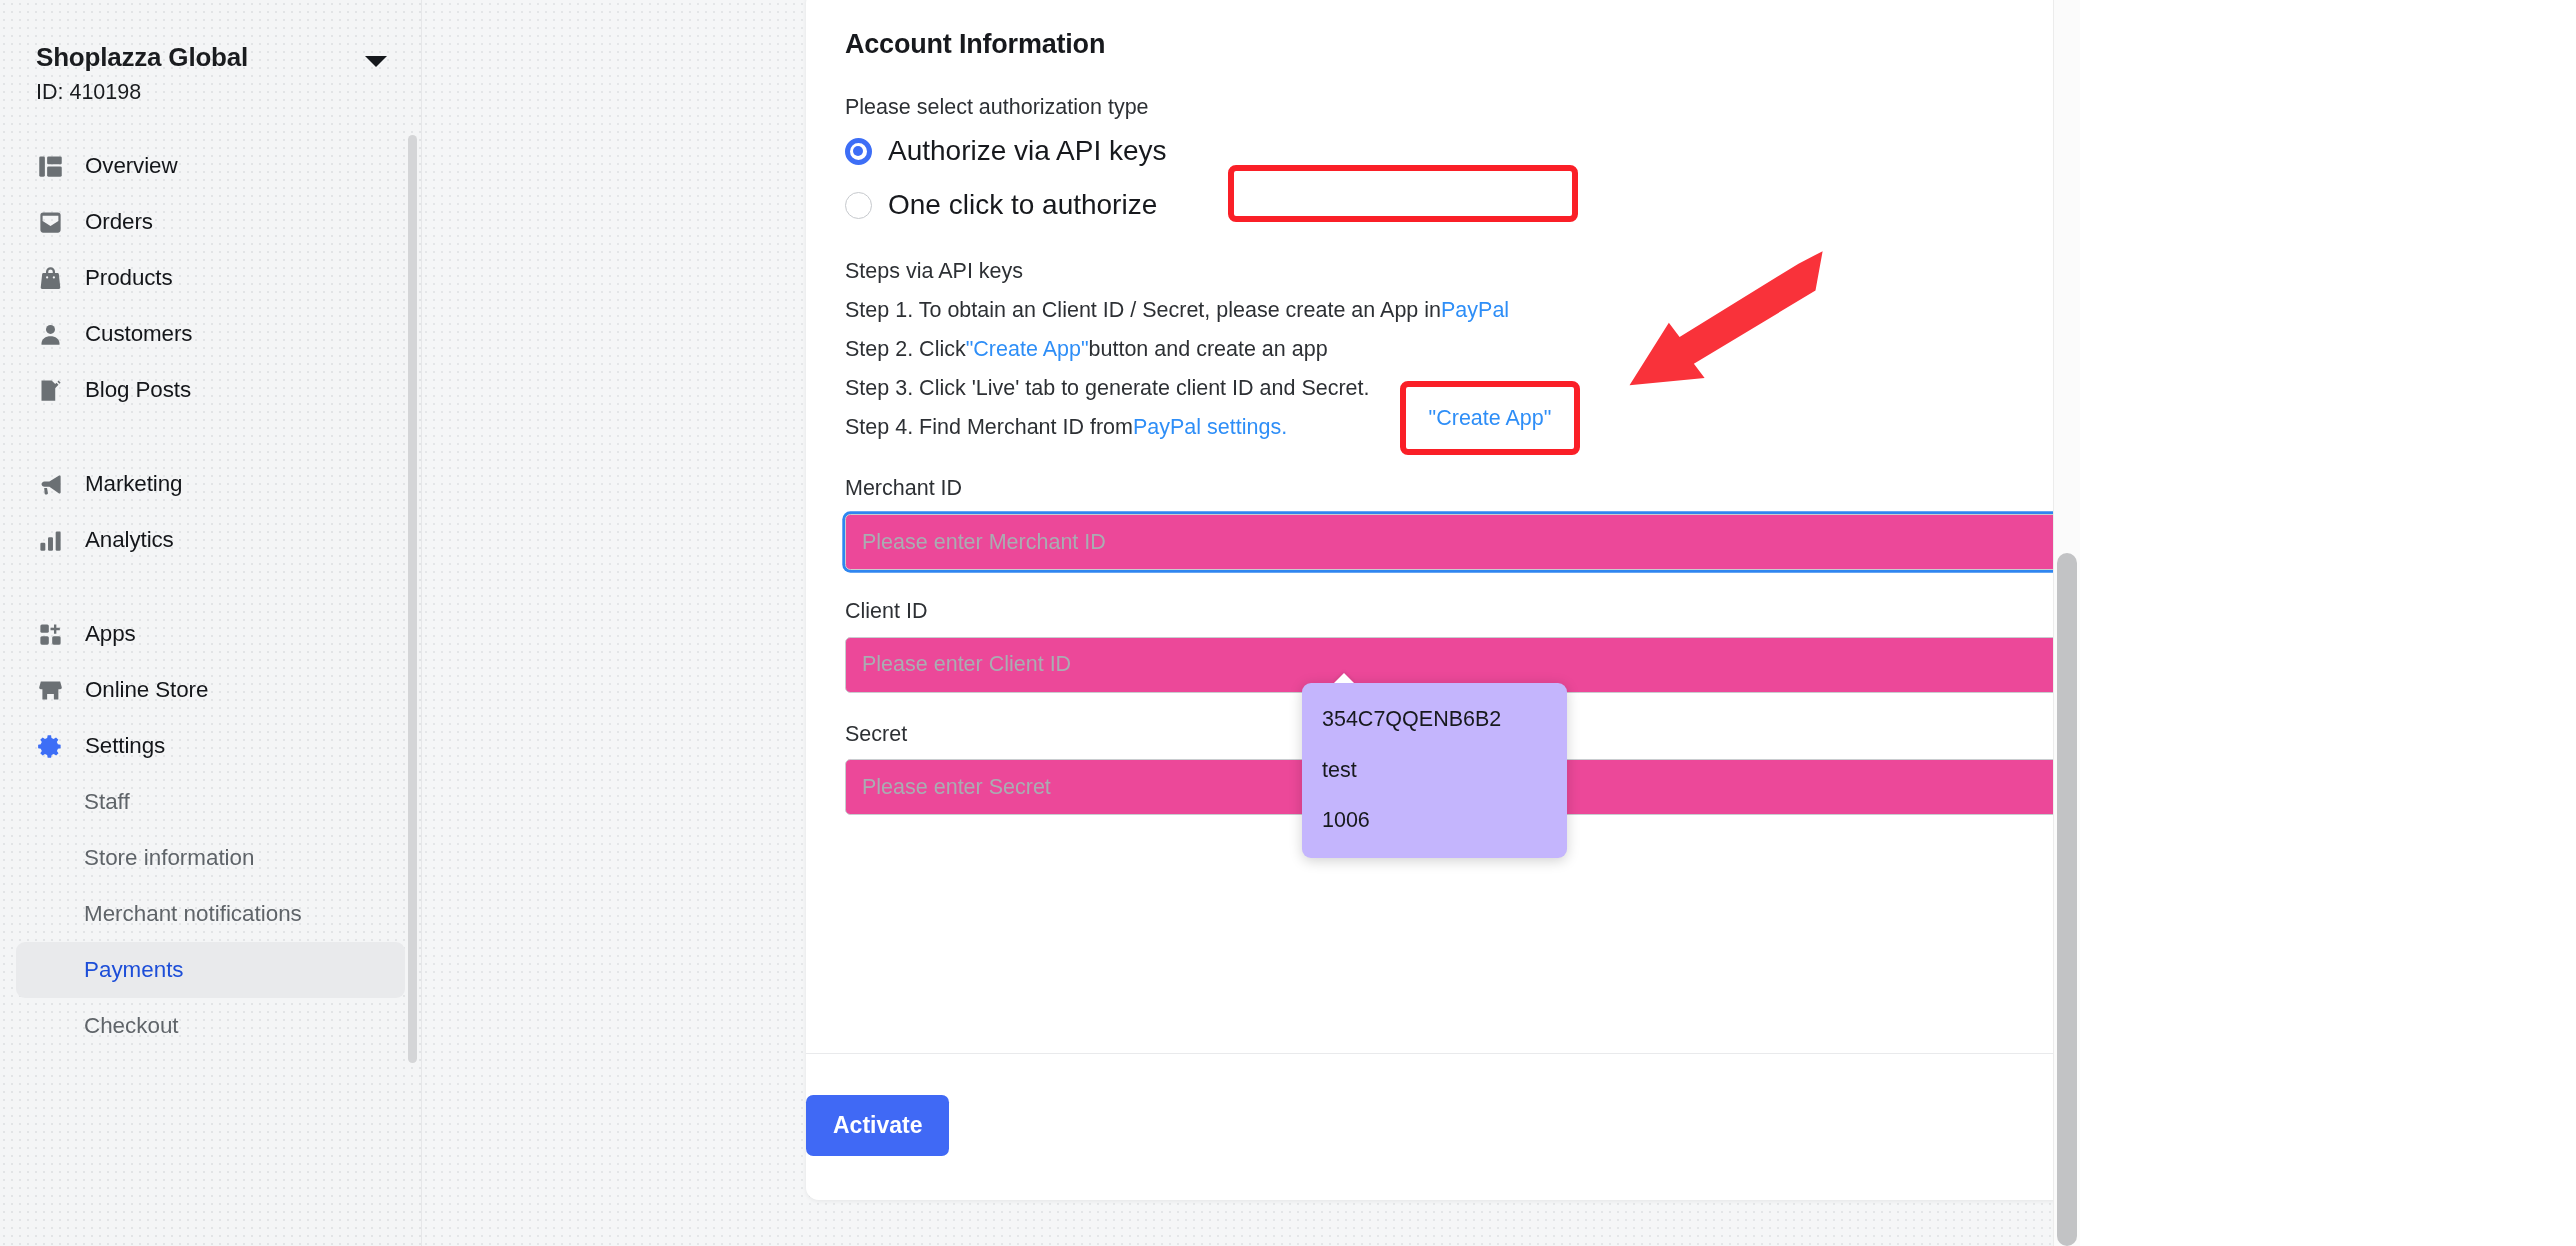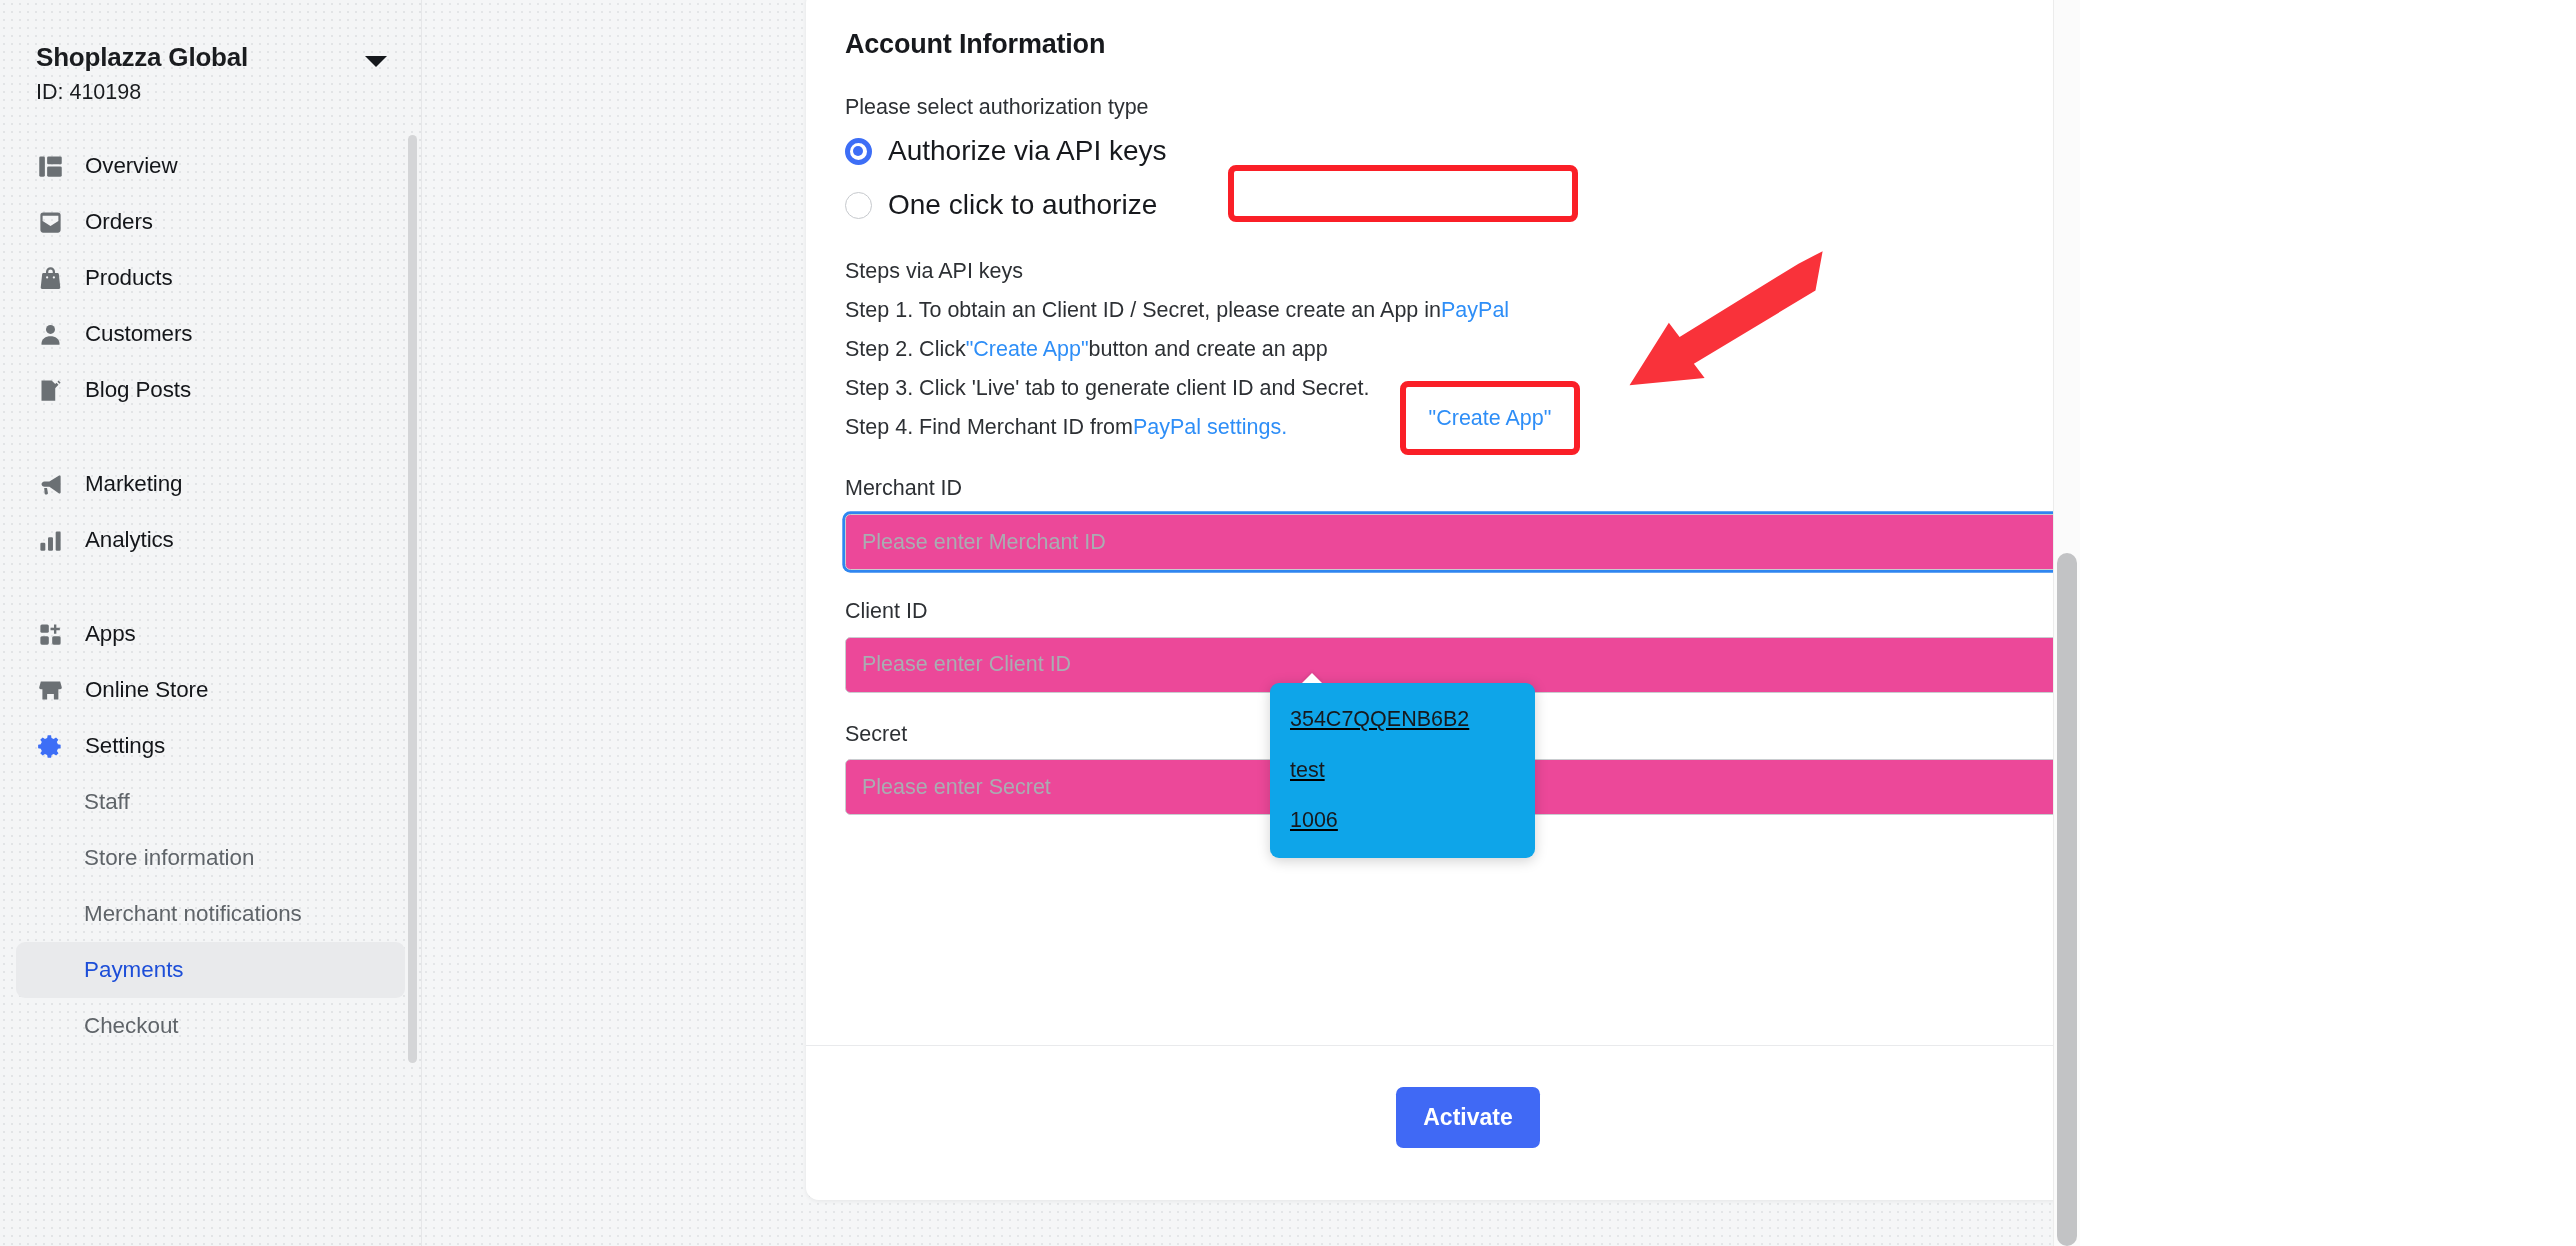--- a/index.html
+++ b/index.html
@@ -167,28 +167,27 @@
   }
   .txt-input::placeholder { color: #a9adb2; }
   .txt-input.focused {
     border: 0.9px solid #c9cccf;
     box-shadow: 0 0 0 2.7px #2f86f0;
   }
 
   
   #suggest {
     position: absolute;
-    left: 464px; top: 692px;
+    left: 496px; top: 692px;
     width: 265px;
-    background: #0ea5e9;
+    background: #c4b5fd;
     border-radius: 9px;
     box-shadow: 0 2.7px 12.6px rgba(0,0,0,0.18);
     padding: 12.6px 0 10.8px 0;
     z-index: 30;
-    text-decoration: underline;
   }
   #suggest::before {
     content: "";
     position: absolute;
     top: -10px; left: 32px;
     width: 0; height: 0;
     border-left: 10.8px solid transparent;
     border-right: 10.8px solid transparent;
     border-bottom: 10.8px solid #ffffff;
     filter: drop-shadow(0 -1.8px 1.8px rgba(0,0,0,0.07));
@@ -197,25 +196,25 @@
     padding: 12.6px 20px 14.4px 20px;
     font-size: 21.5px;
     color: #17191d;
     cursor: pointer;
     line-height: 1.1;
   }
 
   
   #card-footer {
     position: absolute;
-    left: 0; bottom: 12px;
+    left: 0; bottom: 4px;
     width: 100%;
     height: 143px;
     border-top: 0.9px solid #e9eaec;
-    display: flex; align-items: center; justify-content: center;
+    display: flex; align-items: center; justify-content: flex-start;
     padding-right: 39px;
   }
   #activate-btn {
     background: #4069f5;
     color: #ffffff;
     font-size: 23px;
     font-weight: bold;
     border: none;
     border-radius: 7.2px;
     padding: 0 27px;

